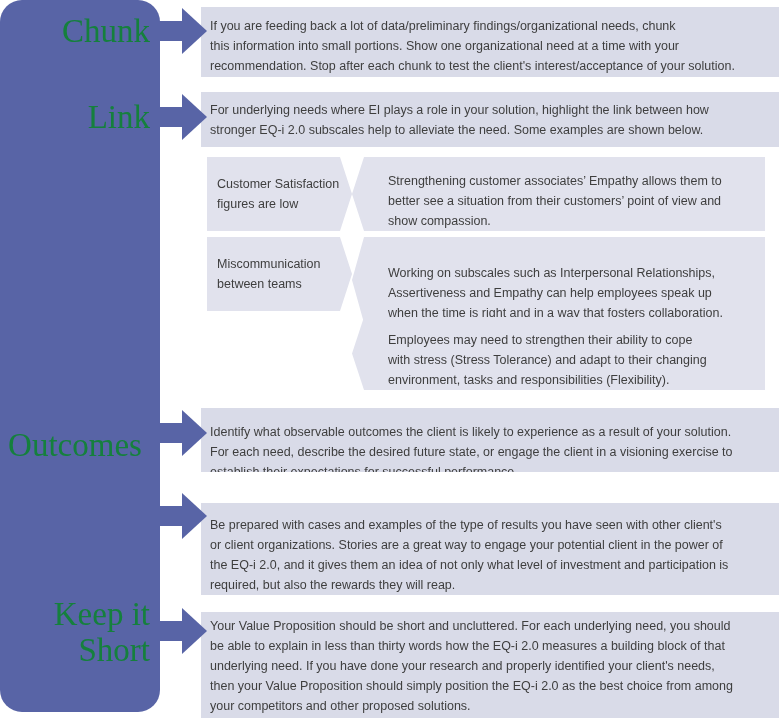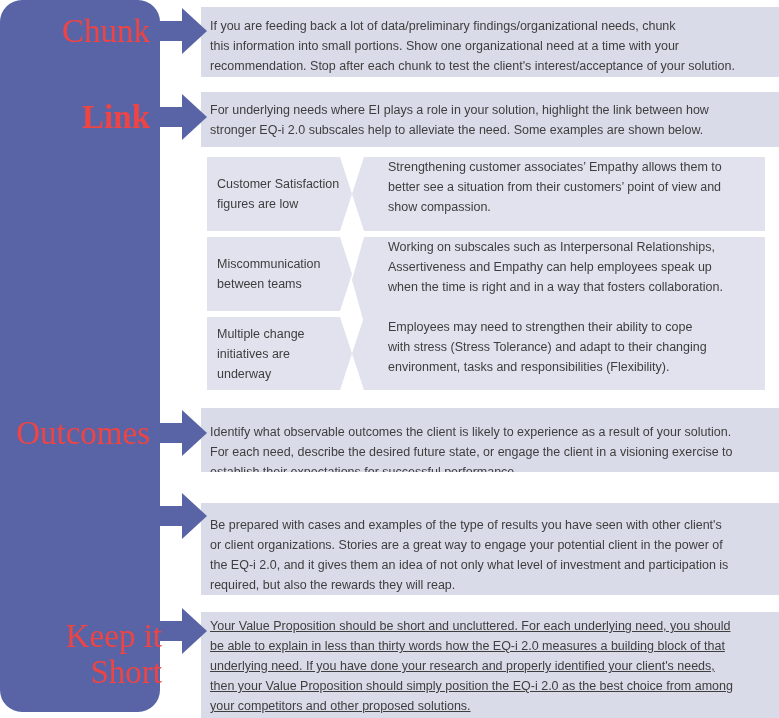--- a/index.html
+++ b/index.html
@@ -7,21 +7,21 @@
     position:relative;width:779px;height:718px;background:#ffffff;overflow:hidden;
     font-family:"Liberation Sans","DejaVu Sans",sans-serif;color:#3e3e3e;
   }
   .sidebar{
     position:absolute;left:0;top:0;width:160px;height:712px;
     background:#5864a6;border-radius:22px;
   }
   .side-label{
     position:absolute;left:0;width:150px;text-align:right;
     font-family:"Liberation Serif","DejaVu Serif",serif;
-    color:#ef4444;font-size:33px;line-height:36px;white-space:pre;z-index:3;
+    color:#15803d;font-size:33px;line-height:36px;white-space:pre;z-index:3;
   }
   .arrow{position:absolute;left:150px;width:57px;height:46px;z-index:2;}
   .arrow .stem{position:absolute;left:0;top:13px;width:32px;height:20px;background:#5864a6;}
   .arrow .head{
     position:absolute;left:32px;top:0;width:0;height:0;
     border-top:23px solid transparent;border-bottom:23px solid transparent;
     border-left:25px solid #5864a6;
   }
   .box{
     position:absolute;left:201px;width:578px;background:#d9dbe8;
@@ -30,41 +30,41 @@
   }
   .ex-tag{
     position:absolute;left:207px;width:145px;background:#e1e2ed;
     clip-path:polygon(0 0,calc(100% - 12px) 0,100% 50%,calc(100% - 12px) 100%,0 100%);
     display:flex;align-items:center;box-sizing:border-box;padding-left:10px;
     font-size:12.5px;line-height:20px;white-space:pre;overflow:hidden;
   }
   .ex-desc{
     position:absolute;left:352px;width:413px;background:#e1e2ed;
     clip-path:polygon(12px 0,100% 0,100% 100%,12px 100%,0 50%);
-    display:flex;align-items:flex-start;box-sizing:border-box;padding-left:36px;
+    display:flex;align-items:flex-end;box-sizing:border-box;padding-left:36px;
     font-size:12.5px;line-height:20px;white-space:pre;overflow:hidden;
   }
 </style>
 </head>
 <body>
 
 <div class="canvas">
 
   <div class="sidebar"></div>
 
   <div class="side-label" style="top:13px;">Chunk</div>
   <div class="arrow" style="top:8px;">
     <div class="stem"></div>
     <div class="head"></div>
   </div>
   <div class="box" style="top:7px;height:70px;padding-top:9px;">If you are feeding back a lot of data/preliminary findings/organizational needs, chunk
 this information into small portions. Show one organizational need at a time with your
 recommendation. Stop after each chunk to test the client's interest/acceptance of your solution.</div>
 
-  <div class="side-label" style="top:99px;font-weight:bold;">Link</div>
+  <div class="side-label" style="top:99px;">Link</div>
   <div class="arrow" style="top:94px;">
     <div class="stem"></div>
     <div class="head"></div>
   </div>
   <div class="box" style="top:92px;height:55px;padding-top:8px;">For underlying needs where EI plays a role in your solution, highlight the link between how
 stronger EQ-i 2.0 subscales help to alleviate the need. Some examples are shown below.</div>
 
   <div class="ex-tag" style="top:157px;height:74px;">
     <span>Customer Satisfaction
 figures are low</span>
@@ -78,54 +78,49 @@
   <div class="ex-tag" style="top:237px;height:74px;">
     <span>Miscommunication
 between teams</span>
   </div>
   <div class="ex-desc" style="top:237px;height:86px;">
     <span>Working on subscales such as Interpersonal Relationships,
 Assertiveness and Empathy can help employees speak up
 when the time is right and in a way that fosters collaboration.</span>
   </div>
 
-  <div class="ex-tag" style="top:317px;height:73px;">
-    <span>Multiple change
-initiatives are
-underway</span>
-  </div>
   <div class="ex-desc" style="top:317px;height:73px;">
     <span>Employees may need to strengthen their ability to cope
 with stress (Stress Tolerance) and adapt to their changing
 environment, tasks and responsibilities (Flexibility).</span>
   </div>
 
-  <div class="side-label" style="top:415px;">Outcomes</div>
+  <div class="side-label" style="top:427px;text-align:center;">Outcomes</div>
   <div class="arrow" style="top:410px;">
     <div class="stem"></div>
     <div class="head"></div>
   </div>
   <div class="box" style="top:408px;height:64px;padding-top:14px;">Identify what observable outcomes the client is likely to experience as a result of your solution.
 For each need, describe the desired future state, or engage the client in a visioning exercise to
 establish their expectations for successful performance.</div>
 
   <div class="arrow" style="top:493px;">
     <div class="stem"></div>
     <div class="head"></div>
   </div>
   <div class="box" style="top:503px;height:92px;padding-top:12px;">Be prepared with cases and examples of the type of results you have seen with other client's
 or client organizations. Stories are a great way to engage your potential client in the power of
 the EQ-i 2.0, and it gives them an idea of not only what level of investment and participation is
 required, but also the rewards they will reap.</div>
 
-  <div class="side-label" style="top:618px;margin-left:12px;">Keep it
+  <div class="side-label" style="top:596px;">Keep it
 Short</div>
   <div class="arrow" style="top:608px;">
     <div class="stem"></div>
     <div class="head"></div>
   </div>
-  <div class="box" style="top:612px;height:106px;padding-top:4px;text-decoration:underline;">Your Value Proposition should be short and uncluttered. For each underlying need, you should
+  <div class="box" style="top:612px;height:106px;padding-top:4px;">Your Value Proposition should be short and uncluttered. For each underlying need, you should
 be able to explain in less than thirty words how the EQ-i 2.0 measures a building block of that
 underlying need. If you have done your research and properly identified your client's needs,
 then your Value Proposition should simply position the EQ-i 2.0 as the best choice from among
 your competitors and other proposed solutions.</div>
 
 </div>
 
 </body></html>

